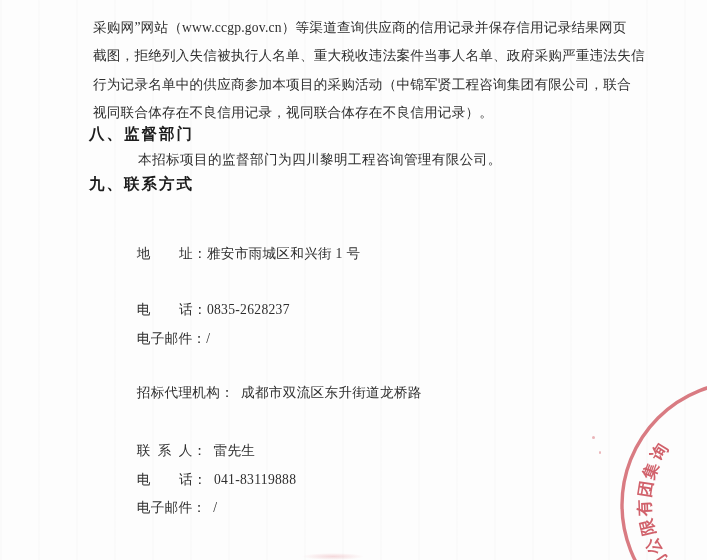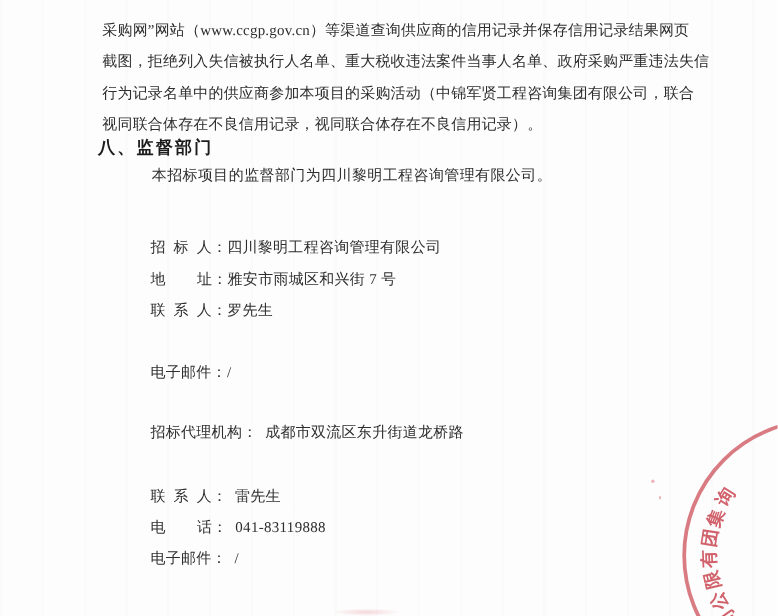--- a/index.html
+++ b/index.html
@@ -54,29 +54,27 @@
   <div class="para">
     <div class="pline">采购网”网站（www.ccgp.gov.cn）等渠道查询供应商的信用记录并保存信用记录结果网页</div>
     <div class="pline">截图，拒绝列入失信被执行人名单、重大税收违法案件当事人名单、政府采购严重违法失信</div>
     <div class="pline">行为记录名单中的供应商参加本项目的采购活动（中锦军贤工程咨询集团有限公司，联合</div>
     <div class="pline">视同联合体存在不良信用记录，视同联合体存在不良信用记录）。</div>
   </div>
 
   <div class="heading h-supervision">八、监督部门</div>
   <div class="supervision-body">本招标项目的监督部门为四川黎明工程咨询管理有限公司。</div>
 
+  <div class="heading h-contact">九、联系方式</div>
 
-  <div class="row b1 b1r0">
-    <span class="lbl">招 标 人：</span><span class="val">四川黎明工程咨询管理有限公司</span>
+  <div class="row b1 b1r1">
+    <span class="lbl">地    址：</span><span class="val">雅安市雨城区和兴街 1 号</span>
   </div>
-  <div class="row b1 b1r1">
-    <span class="lbl">地    址：</span><span class="val">雅安市雨城区和兴街 7 号</span>
-  </div>
-  <div class="row b1 b1r2">
-    <span class="lbl">联 系 人：</span><span class="val">罗先生</span>
+  <div class="row b1 b1r3">
+    <span class="lbl">电    话：</span><span class="val">0835-2628237</span>
   </div>
   <div class="row b1 b1r4">
     <span class="lbl">电子邮件：</span><span class="val">/</span>
   </div>
 
   <div class="row b2 b2r0">
     <span class="lbl">招标代理机构：</span><span class="val">成都市双流区东升街道龙桥路</span>
   </div>
   <div class="row b2 b2r2">
     <span class="lbl">联 系 人：</span><span class="val">雷先生</span>

